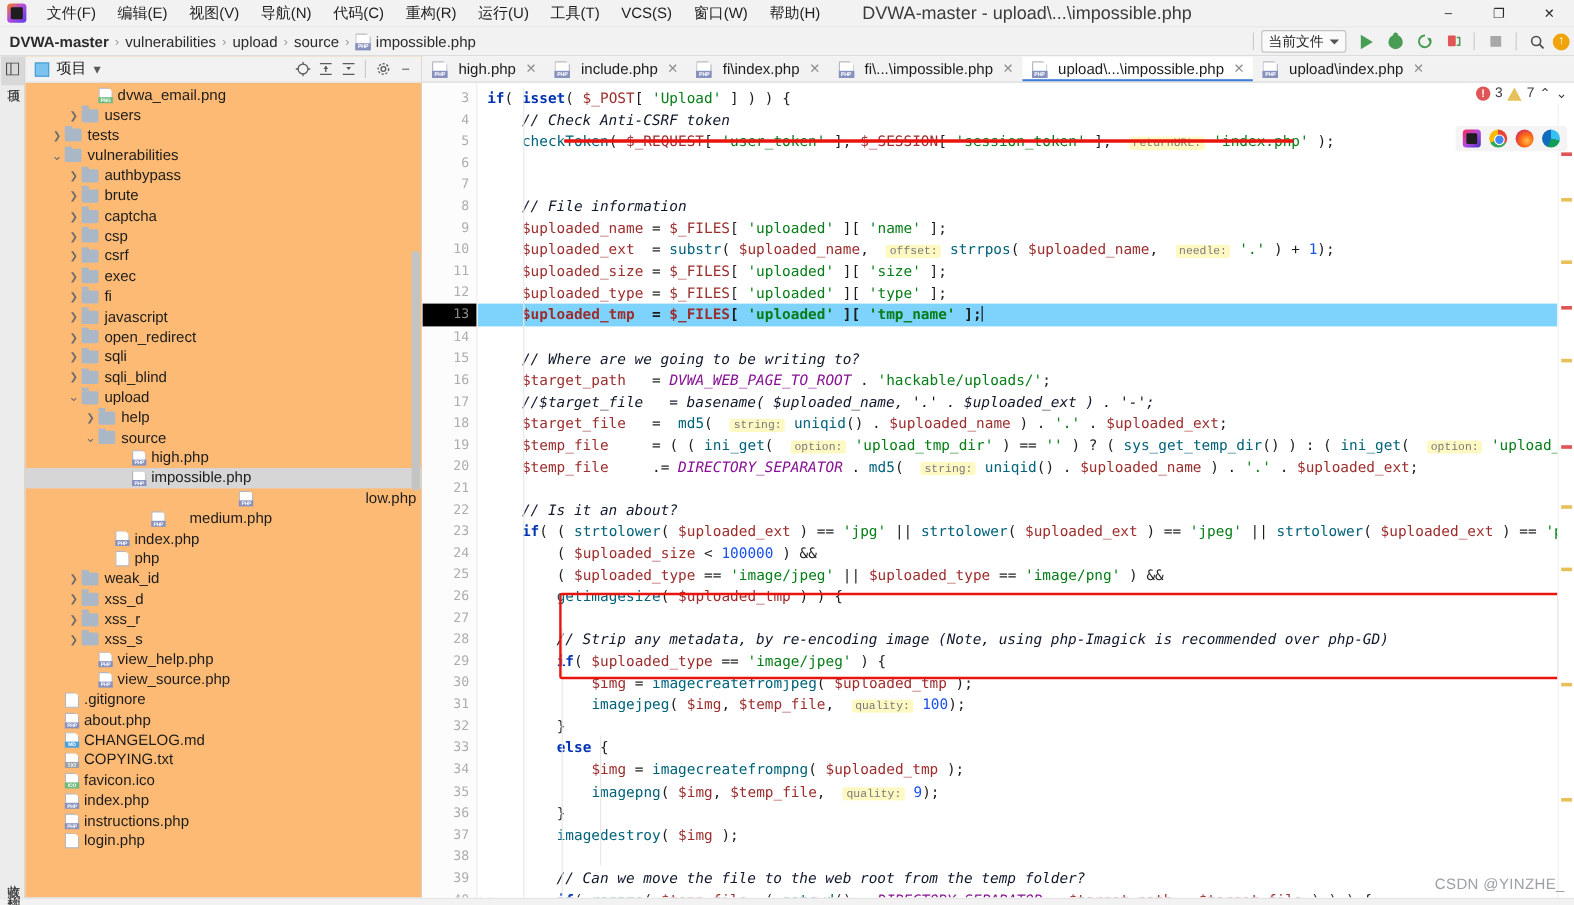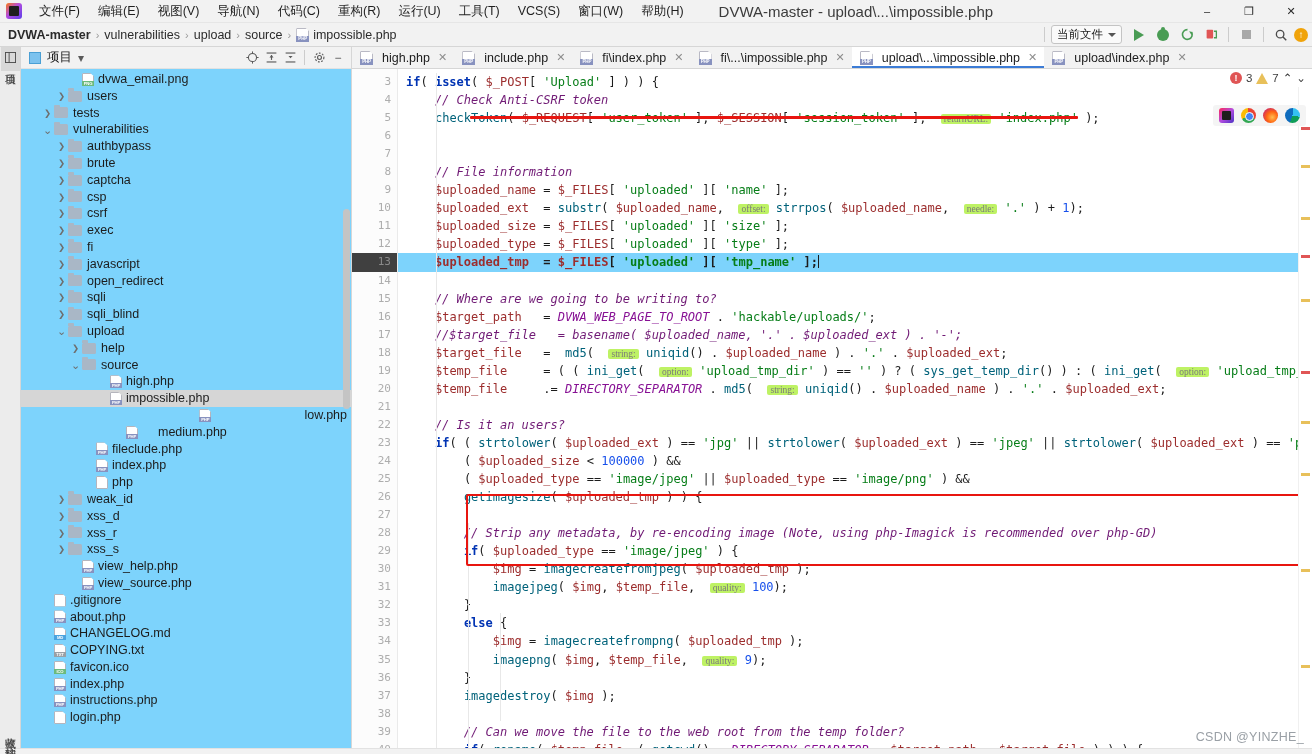--- a/index.html
+++ b/index.html
@@ -103,21 +103,21 @@
     writing-mode: vertical-rl; text-orientation: mixed;
     font-size: 11px; color: #3a3a3a; padding: 5px 2px; white-space: nowrap;
     display:flex; align-items:center; gap:3px;
   }
   .rail-tab.active { background: #d8d8d8; }
   .rail-ic { width:11px;height:11px;flex:0 0 11px; }
   .rail-bottom { margin-top: auto; display:flex; flex-direction:column; align-items:center; padding-bottom:4px; }
 
   
   .project-panel {
-    width: 331px; flex: 0 0 331px; background: #7dd3fc;
+    width: 331px; flex: 0 0 331px; background: #fdba74;
     border-right: 1px solid #d6d6d6; display: flex; flex-direction: column; min-height:0;
   }
   .panel-head {
     height: 22px; flex:0 0 22px; display: flex; align-items: center;
     padding: 0 4px 0 8px; font-size: 12.5px; background:#f2f2f2;
     border-bottom: 1px solid #e2e2e2;
   }
   .panel-swatch { width:12px;height:12px;background:#7cc2ee;border:1px solid #4a9fd4;margin-right:6px;flex:0 0 12px; }
   .panel-head-right { margin-left:auto; display:flex; align-items:center; gap:1px; }
   .ph-ic { width:18px;height:18px;display:flex;align-items:center;justify-content:center;color:#5a5a5a;font-size:12px; }
@@ -186,21 +186,21 @@
   }
   .etab .x { color:#8d8d8d; font-size:11px; margin-left:3px; }
 
   .editor-wrap { flex:1 1 auto; display:flex; position:relative; min-height:0; overflow:hidden; background:#fff; }
   .gutter {
     width: 46px; flex:0 0 46px; background:#fcfcfc; border-right:1px solid #eaeaea;
     text-align:right; font-family:"DejaVu Sans Mono", monospace; font-size:11px; color:#adadad;
     padding-top:4px; user-select:none;
   }
   .gline { height:18.05px; line-height:18.05px; padding-right:6px; position:relative; }
-  .gline.cur { background:#404040; color:#8a8a8a; }
+  .gline.cur { background:#000000; color:#8a8a8a; }
   .fold {
     position:absolute; right:-12px; top:4px; width:9px; height:9px;
     border:1px solid #b9b9b9; border-radius:1px; background:#fff;
     font-size:8px; line-height:7px; text-align:center; color:#777;
     font-family:"Liberation Sans",sans-serif;
   }
   .fold.end { border:none; background:none; }
   .fold.end::before{
     content:""; position:absolute; left:1px; top:3px; width:7px; height:5px;
     border-left:1px solid #b9b9b9; border-bottom:1px solid #b9b9b9;
@@ -215,24 +215,24 @@
   .indent-guide {
     position:absolute; width:1px; background:#e8e8e8; left:0; top:0;
   }
 
   
   .kw    { color:#0033b3; font-weight:bold; }
   .var2  { color:#9c2d2d; }
   .fn    { color:#00627a; }
   .str   { color:#067d17; }
   .num   { color:#1750eb; }
-  .cmt   { color:#701a75; font-style:italic; }
+  .cmt   { color:#0f172a; font-style:italic; }
   .cnst  { color:#871094; font-style:italic; }
   .punc  { color:#1c1c1c; }
-  .hint  { background:#bef264; color:#7a7a7a; font-size:9.5px; padding:0 3px; border-radius:2px; font-family:Liberation Serif, serif; }
+  .hint  { background:#fef9c3; color:#7a7a7a; font-size:9.5px; padding:0 3px; border-radius:2px; font-family:Liberation Mono, monospace; }
 
   .caret { display:inline-block; width:1px; height:13px; background:#1c1c1c; vertical-align:-2px; }
 
   
   .ann-underline {
     position:absolute; height:2.5px; background:#e8150f; border-radius:1px;
   }
   .ann-box {
     position:absolute; border:2.5px solid #e8150f; border-radius:2px; pointer-events:none;
   }
@@ -533,28 +533,20 @@
             </span>
             <span>low.php</span>
           </div>
           <div class="tnode" style="padding-left: 76px; gap: 16px;">
             <span class="chev spacer"></span>
             <span class="file-ic">
               <span class="sheet"></span>
               <span class="tag php">PHP</span>
             </span>
             <span>medium.php</span>
-          </div>
-          <div class="tnode" style="padding-left: 62px;">
-            <span class="chev spacer"></span>
-            <span class="file-ic">
-              <span class="sheet"></span>
-              <span class="tag php">PHP</span>
-            </span>
-            <span>fileclude.php</span>
           </div>
           <div class="tnode" style="padding-left: 62px;">
             <span class="chev spacer"></span>
             <span class="file-ic">
               <span class="sheet"></span>
               <span class="tag php">PHP</span>
             </span>
             <span>index.php</span>
           </div>
           <div class="tnode" style="padding-left: 62px;">
@@ -761,21 +753,21 @@
             <div class="cline"><span class="punc"> </span><span class="punc"> </span><span class="punc"> </span><span class="punc"> </span><span class="var2">$uploaded_type</span><span class="punc"> </span><span class="punc">=</span><span class="punc"> </span><span class="var2">$_FILES</span><span class="punc">[</span><span class="punc"> </span><span class="str">'uploaded'</span><span class="punc"> </span><span class="punc">]</span><span class="punc">[</span><span class="punc"> </span><span class="str">'type'</span><span class="punc"> </span><span class="punc">]</span><span class="punc">;</span></div>
             <div class="cline cur"><span class="punc"> </span><span class="punc"> </span><span class="punc"> </span><span class="punc"> </span><span class="var2">$uploaded_tmp</span><span class="punc"> </span><span class="punc"> </span><span class="punc">=</span><span class="punc"> </span><span class="var2">$_FILES</span><span class="punc">[</span><span class="punc"> </span><span class="str">'uploaded'</span><span class="punc"> </span><span class="punc">]</span><span class="punc">[</span><span class="punc"> </span><span class="str">'tmp_name'</span><span class="punc"> </span><span class="punc">]</span><span class="punc">;</span><span class="caret"></span></div>
             <div class="cline"></div>
             <div class="cline"><span class="cmt">    // Where are we going to be writing to?</span></div>
             <div class="cline"><span class="punc"> </span><span class="punc"> </span><span class="punc"> </span><span class="punc"> </span><span class="var2">$target_path</span><span class="punc"> </span><span class="punc"> </span><span class="punc"> </span><span class="punc">=</span><span class="punc"> </span><span class="cnst">DVWA_WEB_PAGE_TO_ROOT</span><span class="punc"> </span><span class="punc">.</span><span class="punc"> </span><span class="str">'hackable/uploads/'</span><span class="punc">;</span></div>
             <div class="cline"><span class="cmt">    //$target_file   = basename( $uploaded_name, '.' . $uploaded_ext ) . '-';</span></div>
             <div class="cline"><span class="punc"> </span><span class="punc"> </span><span class="punc"> </span><span class="punc"> </span><span class="var2">$target_file</span><span class="punc"> </span><span class="punc"> </span><span class="punc"> </span><span class="punc">=</span><span class="punc"> </span><span class="punc"> </span><span class="fn">md5</span><span class="punc">(</span><span class="punc"> </span><span class="punc"> </span><span class="hint">string:</span><span class="punc"> </span><span class="fn">uniqid</span><span class="punc">(</span><span class="punc">)</span><span class="punc"> </span><span class="punc">.</span><span class="punc"> </span><span class="var2">$uploaded_name</span><span class="punc"> </span><span class="punc">)</span><span class="punc"> </span><span class="punc">.</span><span class="punc"> </span><span class="str">'.'</span><span class="punc"> </span><span class="punc">.</span><span class="punc"> </span><span class="var2">$uploaded_ext</span><span class="punc">;</span></div>
             <div class="cline"><span class="punc"> </span><span class="punc"> </span><span class="punc"> </span><span class="punc"> </span><span class="var2">$temp_file</span><span class="punc"> </span><span class="punc"> </span><span class="punc"> </span><span class="punc"> </span><span class="punc"> </span><span class="punc">=</span><span class="punc"> </span><span class="punc">(</span><span class="punc"> </span><span class="punc">(</span><span class="punc"> </span><span class="fn">ini_get</span><span class="punc">(</span><span class="punc"> </span><span class="punc"> </span><span class="hint">option:</span><span class="punc"> </span><span class="str">'upload_tmp_dir'</span><span class="punc"> </span><span class="punc">)</span><span class="punc"> </span><span class="punc">=</span><span class="punc">=</span><span class="punc"> </span><span class="str">''</span><span class="punc"> </span><span class="punc">)</span><span class="punc"> </span><span class="punc">?</span><span class="punc"> </span><span class="punc">(</span><span class="punc"> </span><span class="fn">sys_get_temp_dir</span><span class="punc">(</span><span class="punc">)</span><span class="punc"> </span><span class="punc">)</span><span class="punc"> </span><span class="punc">:</span><span class="punc"> </span><span class="punc">(</span><span class="punc"> </span><span class="fn">ini_get</span><span class="punc">(</span><span class="punc"> </span><span class="punc"> </span><span class="hint">option:</span><span class="punc"> </span><span class="str">'upload_tmp_dir'</span></div>
             <div class="cline"><span class="punc"> </span><span class="punc"> </span><span class="punc"> </span><span class="punc"> </span><span class="var2">$temp_file</span><span class="punc"> </span><span class="punc"> </span><span class="punc"> </span><span class="punc"> </span><span class="punc"> </span><span class="punc">.</span><span class="punc">=</span><span class="punc"> </span><span class="cnst">DIRECTORY_SEPARATOR</span><span class="punc"> </span><span class="punc">.</span><span class="punc"> </span><span class="fn">md5</span><span class="punc">(</span><span class="punc"> </span><span class="punc"> </span><span class="hint">string:</span><span class="punc"> </span><span class="fn">uniqid</span><span class="punc">(</span><span class="punc">)</span><span class="punc"> </span><span class="punc">.</span><span class="punc"> </span><span class="var2">$uploaded_name</span><span class="punc"> </span><span class="punc">)</span><span class="punc"> </span><span class="punc">.</span><span class="punc"> </span><span class="str">'.'</span><span class="punc"> </span><span class="punc">.</span><span class="punc"> </span><span class="var2">$uploaded_ext</span><span class="punc">;</span></div>
             <div class="cline"></div>
-            <div class="cline"><span class="cmt">    // Is it an users?</span></div>
+            <div class="cline"><span class="cmt">    // Is it an about?</span></div>
             <div class="cline"><span class="punc"> </span><span class="punc"> </span><span class="punc"> </span><span class="punc"> </span><span class="kw">if</span><span class="punc">(</span><span class="punc"> </span><span class="punc">(</span><span class="punc"> </span><span class="fn">strtolower</span><span class="punc">(</span><span class="punc"> </span><span class="var2">$uploaded_ext</span><span class="punc"> </span><span class="punc">)</span><span class="punc"> </span><span class="punc">=</span><span class="punc">=</span><span class="punc"> </span><span class="str">'jpg'</span><span class="punc"> </span><span class="punc">|</span><span class="punc">|</span><span class="punc"> </span><span class="fn">strtolower</span><span class="punc">(</span><span class="punc"> </span><span class="var2">$uploaded_ext</span><span class="punc"> </span><span class="punc">)</span><span class="punc"> </span><span class="punc">=</span><span class="punc">=</span><span class="punc"> </span><span class="str">'jpeg'</span><span class="punc"> </span><span class="punc">|</span><span class="punc">|</span><span class="punc"> </span><span class="fn">strtolower</span><span class="punc">(</span><span class="punc"> </span><span class="var2">$uploaded_ext</span><span class="punc"> </span><span class="punc">)</span><span class="punc"> </span><span class="punc">=</span><span class="punc">=</span><span class="punc"> </span><span class="str">'png'</span></div>
             <div class="cline"><span class="punc"> </span><span class="punc"> </span><span class="punc"> </span><span class="punc"> </span><span class="punc"> </span><span class="punc"> </span><span class="punc"> </span><span class="punc"> </span><span class="punc">(</span><span class="punc"> </span><span class="var2">$uploaded_size</span><span class="punc"> </span><span class="punc">&lt;</span><span class="punc"> </span><span class="num">100000</span><span class="punc"> </span><span class="punc">)</span><span class="punc"> </span><span class="punc">&amp;</span><span class="punc">&amp;</span></div>
             <div class="cline"><span class="punc"> </span><span class="punc"> </span><span class="punc"> </span><span class="punc"> </span><span class="punc"> </span><span class="punc"> </span><span class="punc"> </span><span class="punc"> </span><span class="punc">(</span><span class="punc"> </span><span class="var2">$uploaded_type</span><span class="punc"> </span><span class="punc">=</span><span class="punc">=</span><span class="punc"> </span><span class="str">'image/jpeg'</span><span class="punc"> </span><span class="punc">|</span><span class="punc">|</span><span class="punc"> </span><span class="var2">$uploaded_type</span><span class="punc"> </span><span class="punc">=</span><span class="punc">=</span><span class="punc"> </span><span class="str">'image/png'</span><span class="punc"> </span><span class="punc">)</span><span class="punc"> </span><span class="punc">&amp;</span><span class="punc">&amp;</span></div>
             <div class="cline"><span class="punc"> </span><span class="punc"> </span><span class="punc"> </span><span class="punc"> </span><span class="punc"> </span><span class="punc"> </span><span class="punc"> </span><span class="punc"> </span><span class="fn">getimagesize</span><span class="punc">(</span><span class="punc"> </span><span class="var2">$uploaded_tmp</span><span class="punc"> </span><span class="punc">)</span><span class="punc"> </span><span class="punc">)</span><span class="punc"> </span><span class="punc">{</span></div>
             <div class="cline"></div>
             <div class="cline"><span class="cmt">        // Strip any metadata, by re-encoding image (Note, using php-Imagick is recommended over php-GD)</span></div>
             <div class="cline"><span class="punc"> </span><span class="punc"> </span><span class="punc"> </span><span class="punc"> </span><span class="punc"> </span><span class="punc"> </span><span class="punc"> </span><span class="punc"> </span><span class="kw">if</span><span class="punc">(</span><span class="punc"> </span><span class="var2">$uploaded_type</span><span class="punc"> </span><span class="punc">=</span><span class="punc">=</span><span class="punc"> </span><span class="str">'image/jpeg'</span><span class="punc"> </span><span class="punc">)</span><span class="punc"> </span><span class="punc">{</span></div>
             <div class="cline"><span class="punc"> </span><span class="punc"> </span><span class="punc"> </span><span class="punc"> </span><span class="punc"> </span><span class="punc"> </span><span class="punc"> </span><span class="punc"> </span><span class="punc"> </span><span class="punc"> </span><span class="punc"> </span><span class="punc"> </span><span class="var2">$img</span><span class="punc"> </span><span class="punc">=</span><span class="punc"> </span><span class="fn">imagecreatefromjpeg</span><span class="punc">(</span><span class="punc"> </span><span class="var2">$uploaded_tmp</span><span class="punc"> </span><span class="punc">)</span><span class="punc">;</span></div>
             <div class="cline"><span class="punc"> </span><span class="punc"> </span><span class="punc"> </span><span class="punc"> </span><span class="punc"> </span><span class="punc"> </span><span class="punc"> </span><span class="punc"> </span><span class="punc"> </span><span class="punc"> </span><span class="punc"> </span><span class="punc"> </span><span class="fn">imagejpeg</span><span class="punc">(</span><span class="punc"> </span><span class="var2">$img</span><span class="punc">,</span><span class="punc"> </span><span class="var2">$temp_file</span><span class="punc">,</span><span class="punc"> </span><span class="punc"> </span><span class="hint">quality:</span><span class="punc"> </span><span class="num">100</span><span class="punc">)</span><span class="punc">;</span></div>
             <div class="cline"><span class="punc"> </span><span class="punc"> </span><span class="punc"> </span><span class="punc"> </span><span class="punc"> </span><span class="punc"> </span><span class="punc"> </span><span class="punc"> </span><span class="punc">}</span></div>

